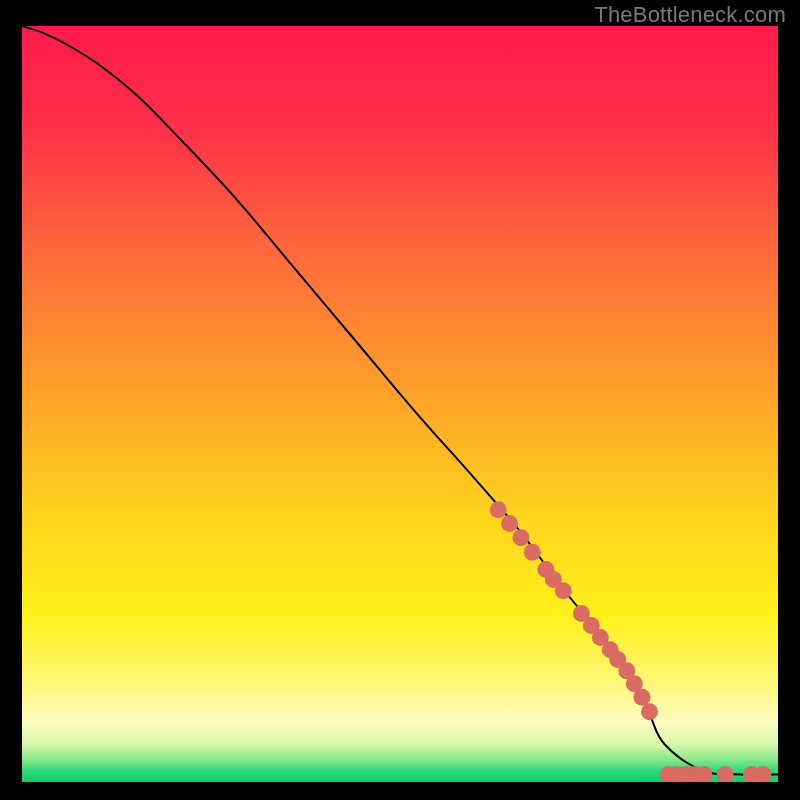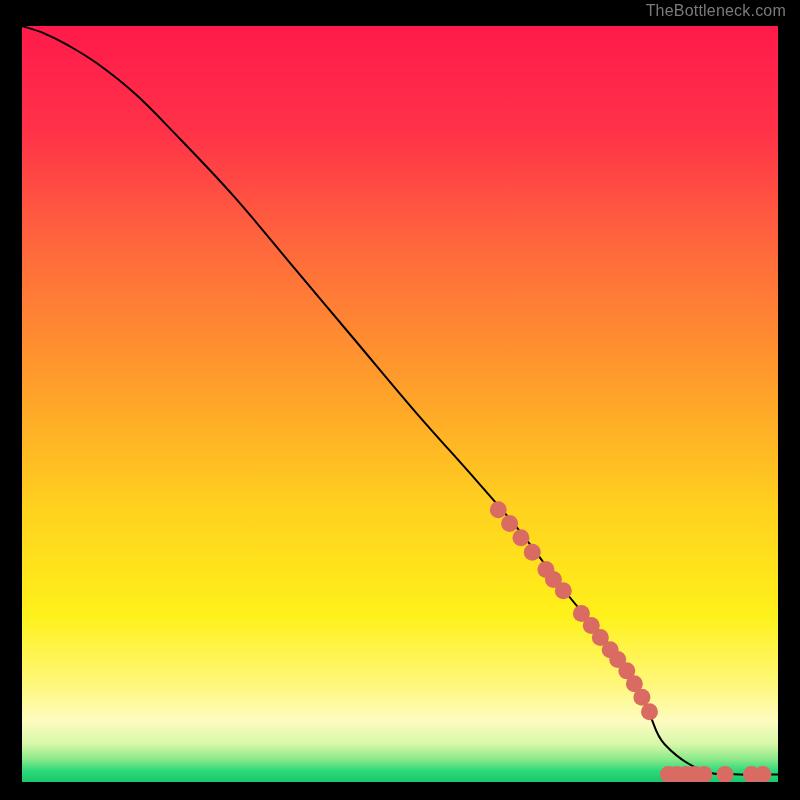--- a/index.html
+++ b/index.html
@@ -17,21 +17,21 @@
     left: 0;
     width: 800px;
     height: 800px;
     background: #000;
   }
   .watermark {
     position: absolute;
     top: 2px;
     right: 14px;
     color: #7a7a7a;
-    font-size: 16px;
+    font-size: 22px;
     font-weight: 400;
     letter-spacing: 0.2px;
     user-select: none;
   }
   .plot {
     position: absolute;
     top: 26px;
     left: 22px;
     width: 756px;
     height: 756px;

